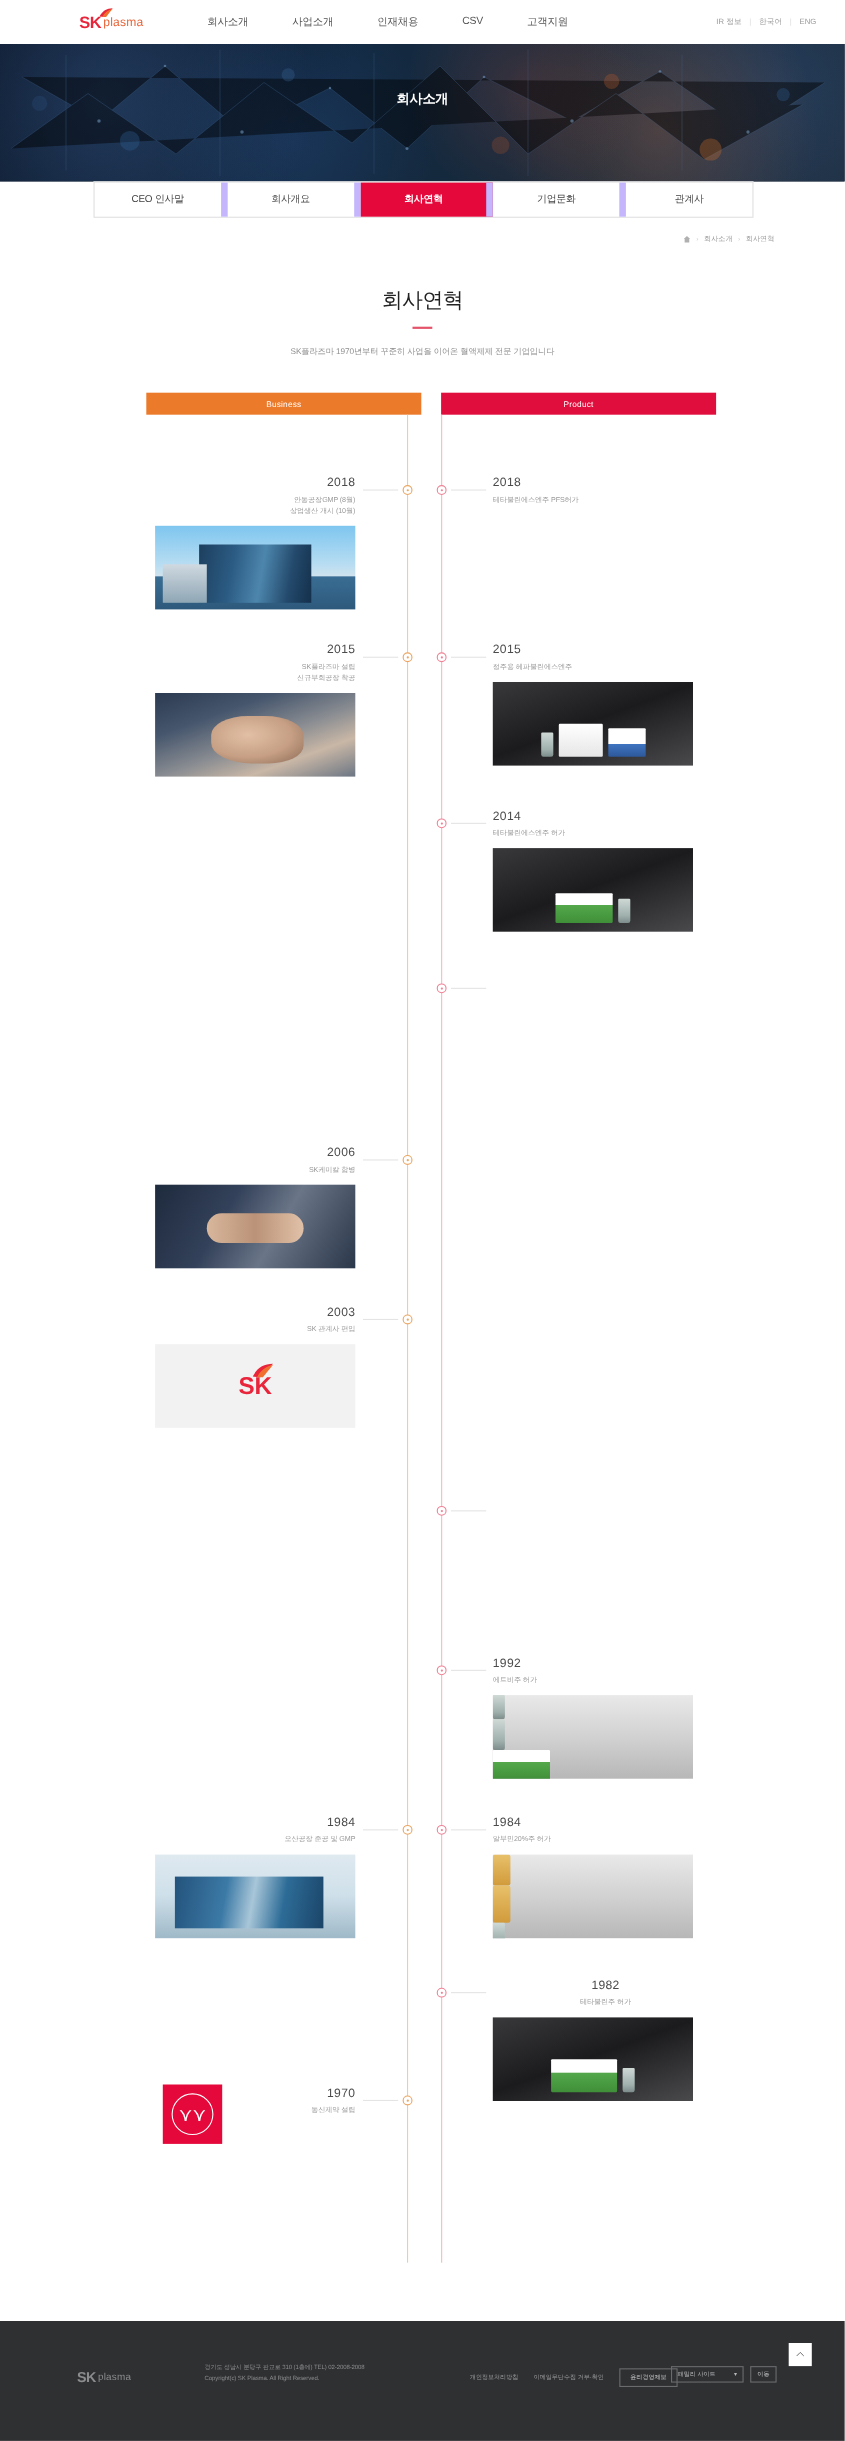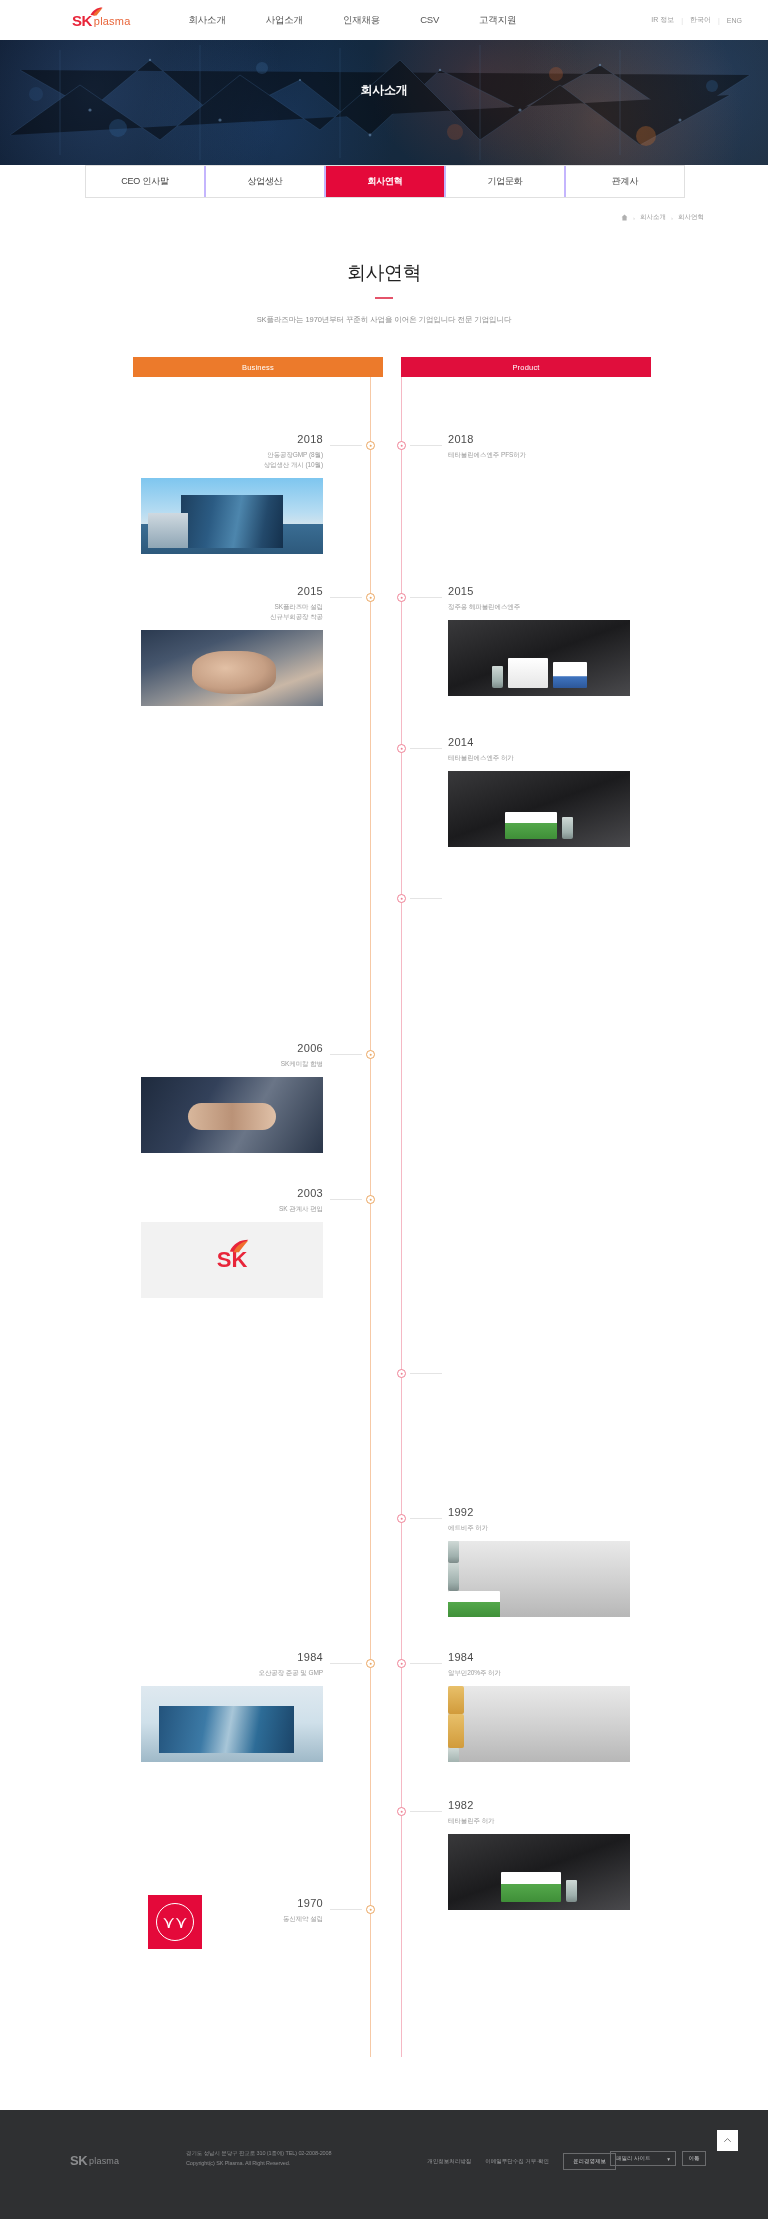--- a/index.html
+++ b/index.html
@@ -125,21 +125,21 @@
     border: 1px solid #e0e0e0;
     z-index: 20;
   }
   .tab {
     flex: 1;
     display: flex;
     align-items: center;
     justify-content: center;
     font-size: 9px;
     color: #444;
-    border-right: 2px solid #c4b5fd;
+    border-right: 6px solid #c4b5fd;
     cursor: pointer;
     letter-spacing: -0.2px;
   }
   .tab:last-child { border-right: none; }
   .tab.active {
     background: #e4093a;
     color: #fff;
     font-weight: bold;
   }
 
@@ -437,40 +437,40 @@
       <circle cx="36" cy="54" r="7" fill="#2a4d78"></circle>
     </g>
   </svg>
   <div class="hero-text">
     <div class="hero-title">회사소개</div>
   </div>
 </div>
 
 <div class="tabbar">
   <div class="tab">CEO 인사말</div>
-  <div class="tab">상업생산</div>
+  <div class="tab">회사개요</div>
   <div class="tab active">회사연혁</div>
   <div class="tab">기업문화</div>
   <div class="tab">관계사</div>
 </div>
 
 <div class="breadcrumb">
   <svg class="bc-home" viewBox="0 0 12 12">
     <path d="M6 1 L11 5.5 L9.6 5.5 L9.6 11 L2.4 11 L2.4 5.5 L1 5.5 Z" fill="#b0b0b0"></path>
   </svg>
   <span class="bc-arrow">›</span>
   <span>회사소개</span>
   <span class="bc-arrow">›</span>
   <span>회사연혁</span>
 </div>
 
 <div class="page-head">
   <h1 class="page-title">회사연혁</h1>
   <div class="title-bar"></div>
-  <div class="page-sub">SK플라즈마는 1970년부터 꾸준히 사업을 이어온 기업입니다 전문 기업입니다</div>
+  <div class="page-sub">SK플라즈마 1970년부터 꾸준히 사업을 이어온 혈액제제 전문 기업입니다</div>
 </div>
 
 <div class="timeline">
 
   <div class="col-head business">Business</div>
   <div class="col-head product">Product</div>
 
   <div class="axis business"></div>
   <div class="axis product"></div>
 
@@ -588,21 +588,21 @@
         <div class="box-amber"></div>
         <div class="box-amber" style="height:34px"></div>
         <div class="vial"></div>
 
       </div>
     </div>
   </div>
 
   <div class="node product" style="left:397px; top:1450px;"></div>
   <div class="connector" style="left:410px; top:1454px; width:32px;"></div>
-  <div class="entry prod" style="left:448px; top:1442px; width:205px;">
+  <div class="entry prod" style="left:448px; top:1442px; width:205px;text-align:center;">
     <div class="year">1982</div>
     <div class="desc" style="white-space:pre-line">테타불린주 허가</div>
     <div class="photo ph-dark">
       <div class="vials">
         <div class="box-green" style="width:60px;height:30px"></div>
         <div class="vial"></div>
       </div>
     </div>
   </div>
 

